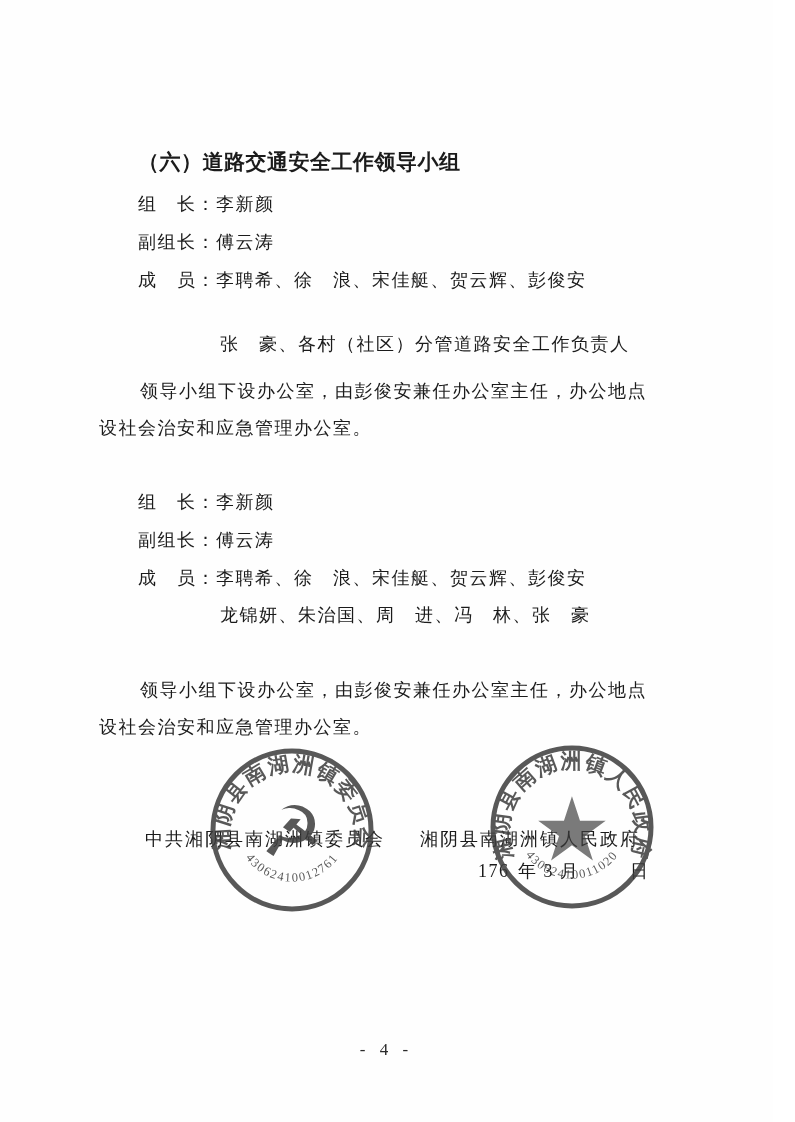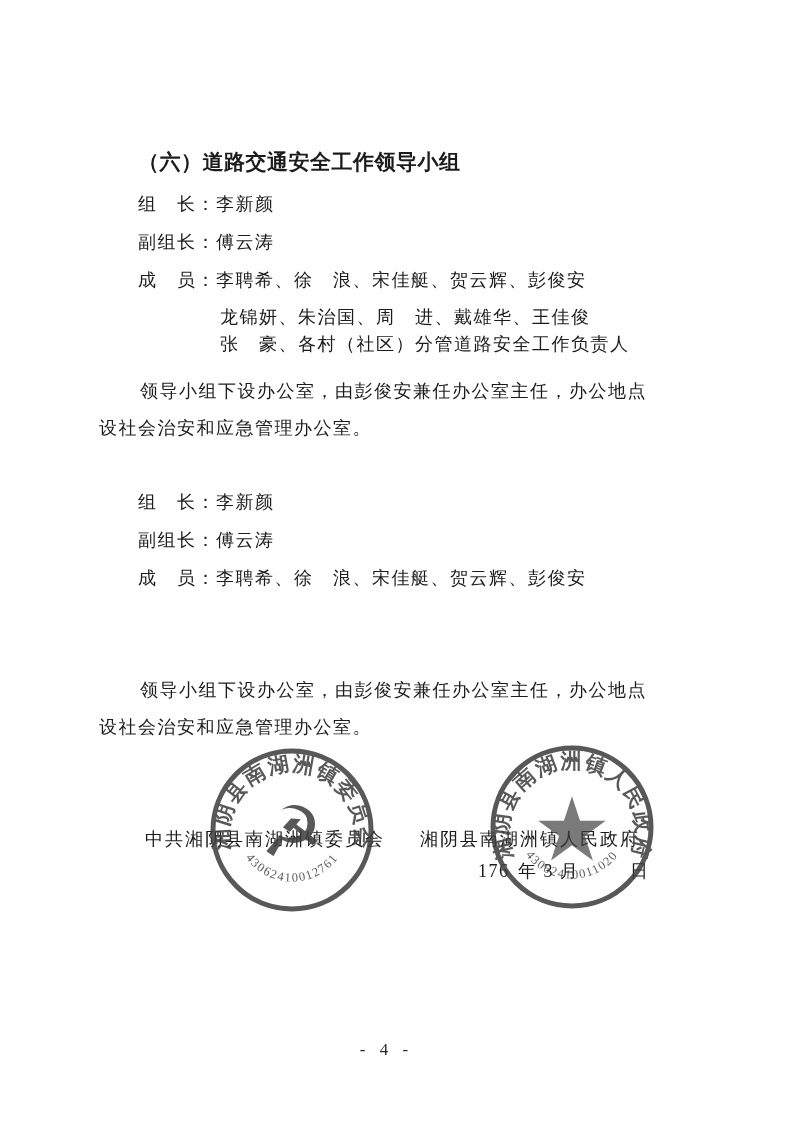--- a/index.html
+++ b/index.html
@@ -54,28 +54,28 @@
 </style>
 </head>
 <body>
 
 <div class="page">
 
   <div class="tline heading" style="left:138px;top:150px">（六）道路交通安全工作领导小组</div>
   <div class="tline" style="left:138px;top:192px">组　长：李新颜</div>
   <div class="tline" style="left:138px;top:230px">副组长：傅云涛</div>
   <div class="tline" style="left:138px;top:268px">成　员：李聘希、徐　浪、宋佳艇、贺云辉、彭俊安</div>
-  <div class="tline" style="left:220px;top:305px">龙锦妍、朱治国、周　进、戴雄华、王佳俊</div>
   <div class="tline" style="left:220px;top:332px">张　豪、各村（社区）分管道路安全工作负责人</div>
   <div class="tline" style="left:140px;top:379px">领导小组下设办公室，由彭俊安兼任办公室主任，办公地点</div>
   <div class="tline" style="left:99px;top:416px">设社会治安和应急管理办公室。</div>
 
   <div class="tline" style="left:138px;top:490px">组　长：李新颜</div>
   <div class="tline" style="left:138px;top:528px">副组长：傅云涛</div>
   <div class="tline" style="left:138px;top:566px">成　员：李聘希、徐　浪、宋佳艇、贺云辉、彭俊安</div>
+  <div class="tline" style="left:220px;top:603px">龙锦妍、朱治国、周　进、冯　林、张　豪</div>
   <div class="tline" style="left:140px;top:678px">领导小组下设办公室，由彭俊安兼任办公室主任，办公地点</div>
   <div class="tline" style="left:99px;top:715px">设社会治安和应急管理办公室。</div>
 
   <div class="tline" style="left:145px;top:827px;letter-spacing:2px">中共湘阴县南湖洲镇委员会</div>
   <div class="tline" style="left:420px;top:827px;letter-spacing:2px">湘阴县南湖洲镇人民政府</div>
 
   <div class="tline" style="left:478px;top:859px">176</div>
   <div class="tline" style="left:518px;top:859px">年 3 月</div>
   <div class="tline" style="left:630px;top:859px">日</div>
 

